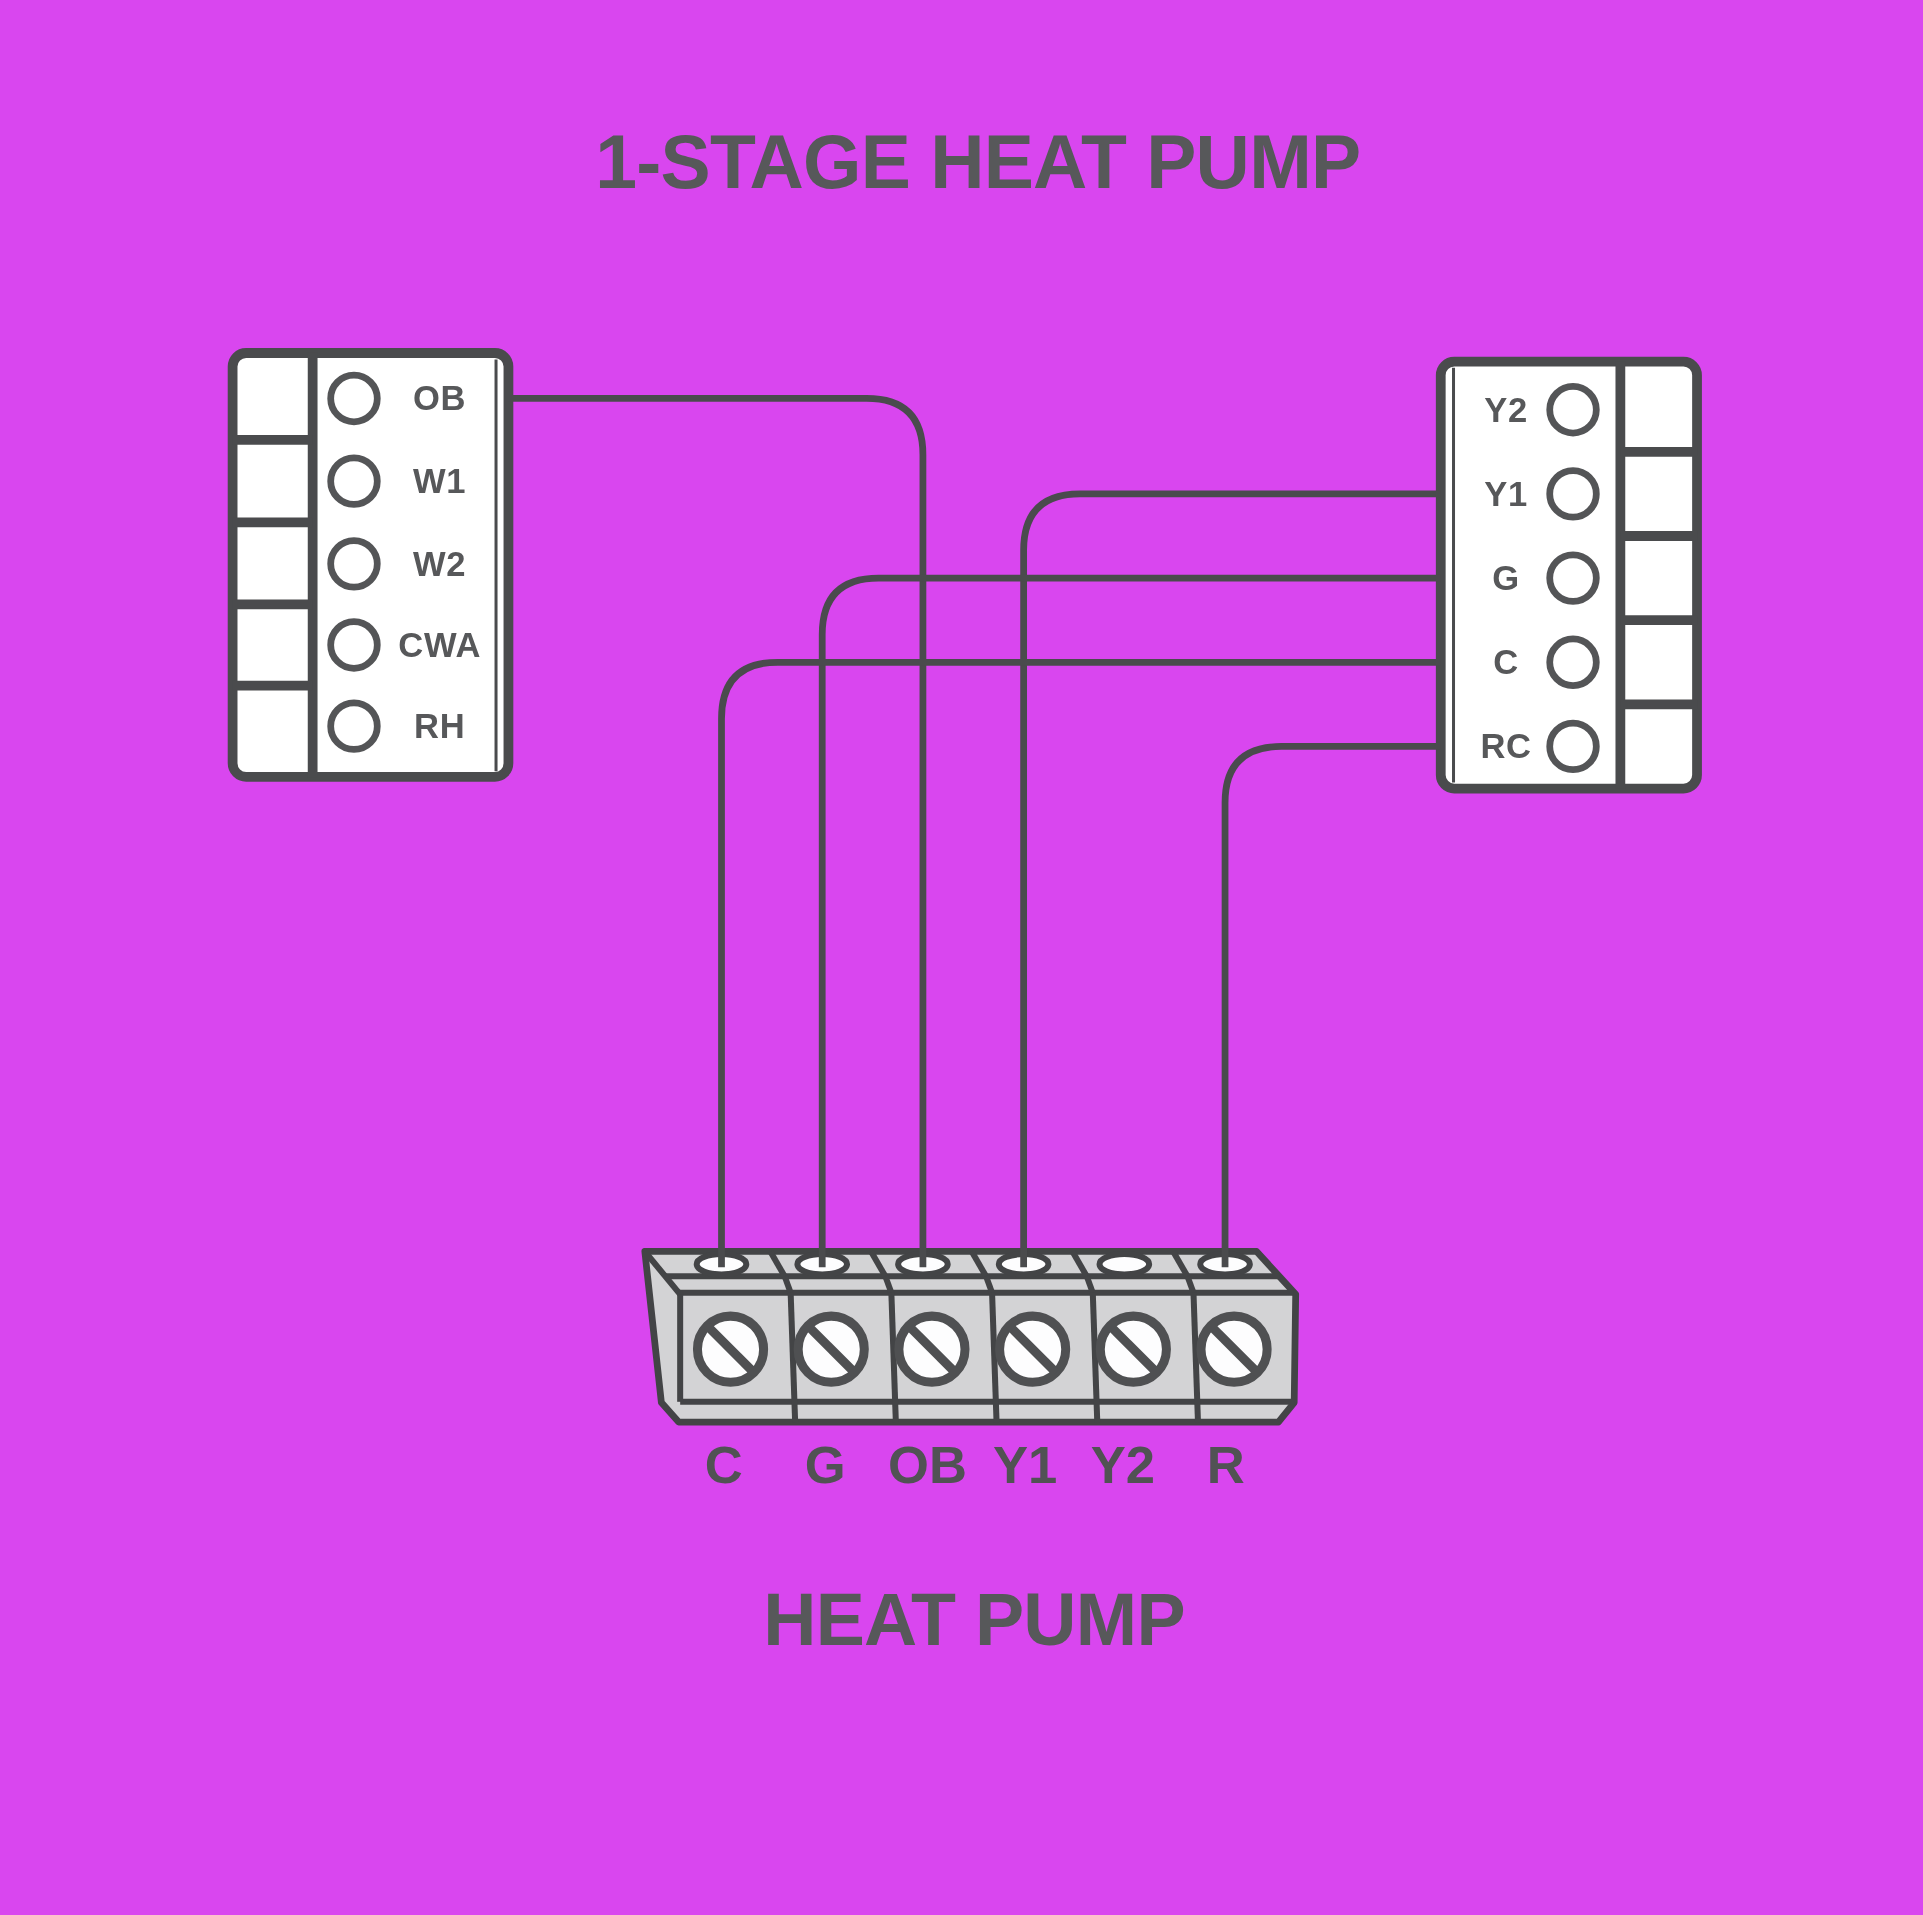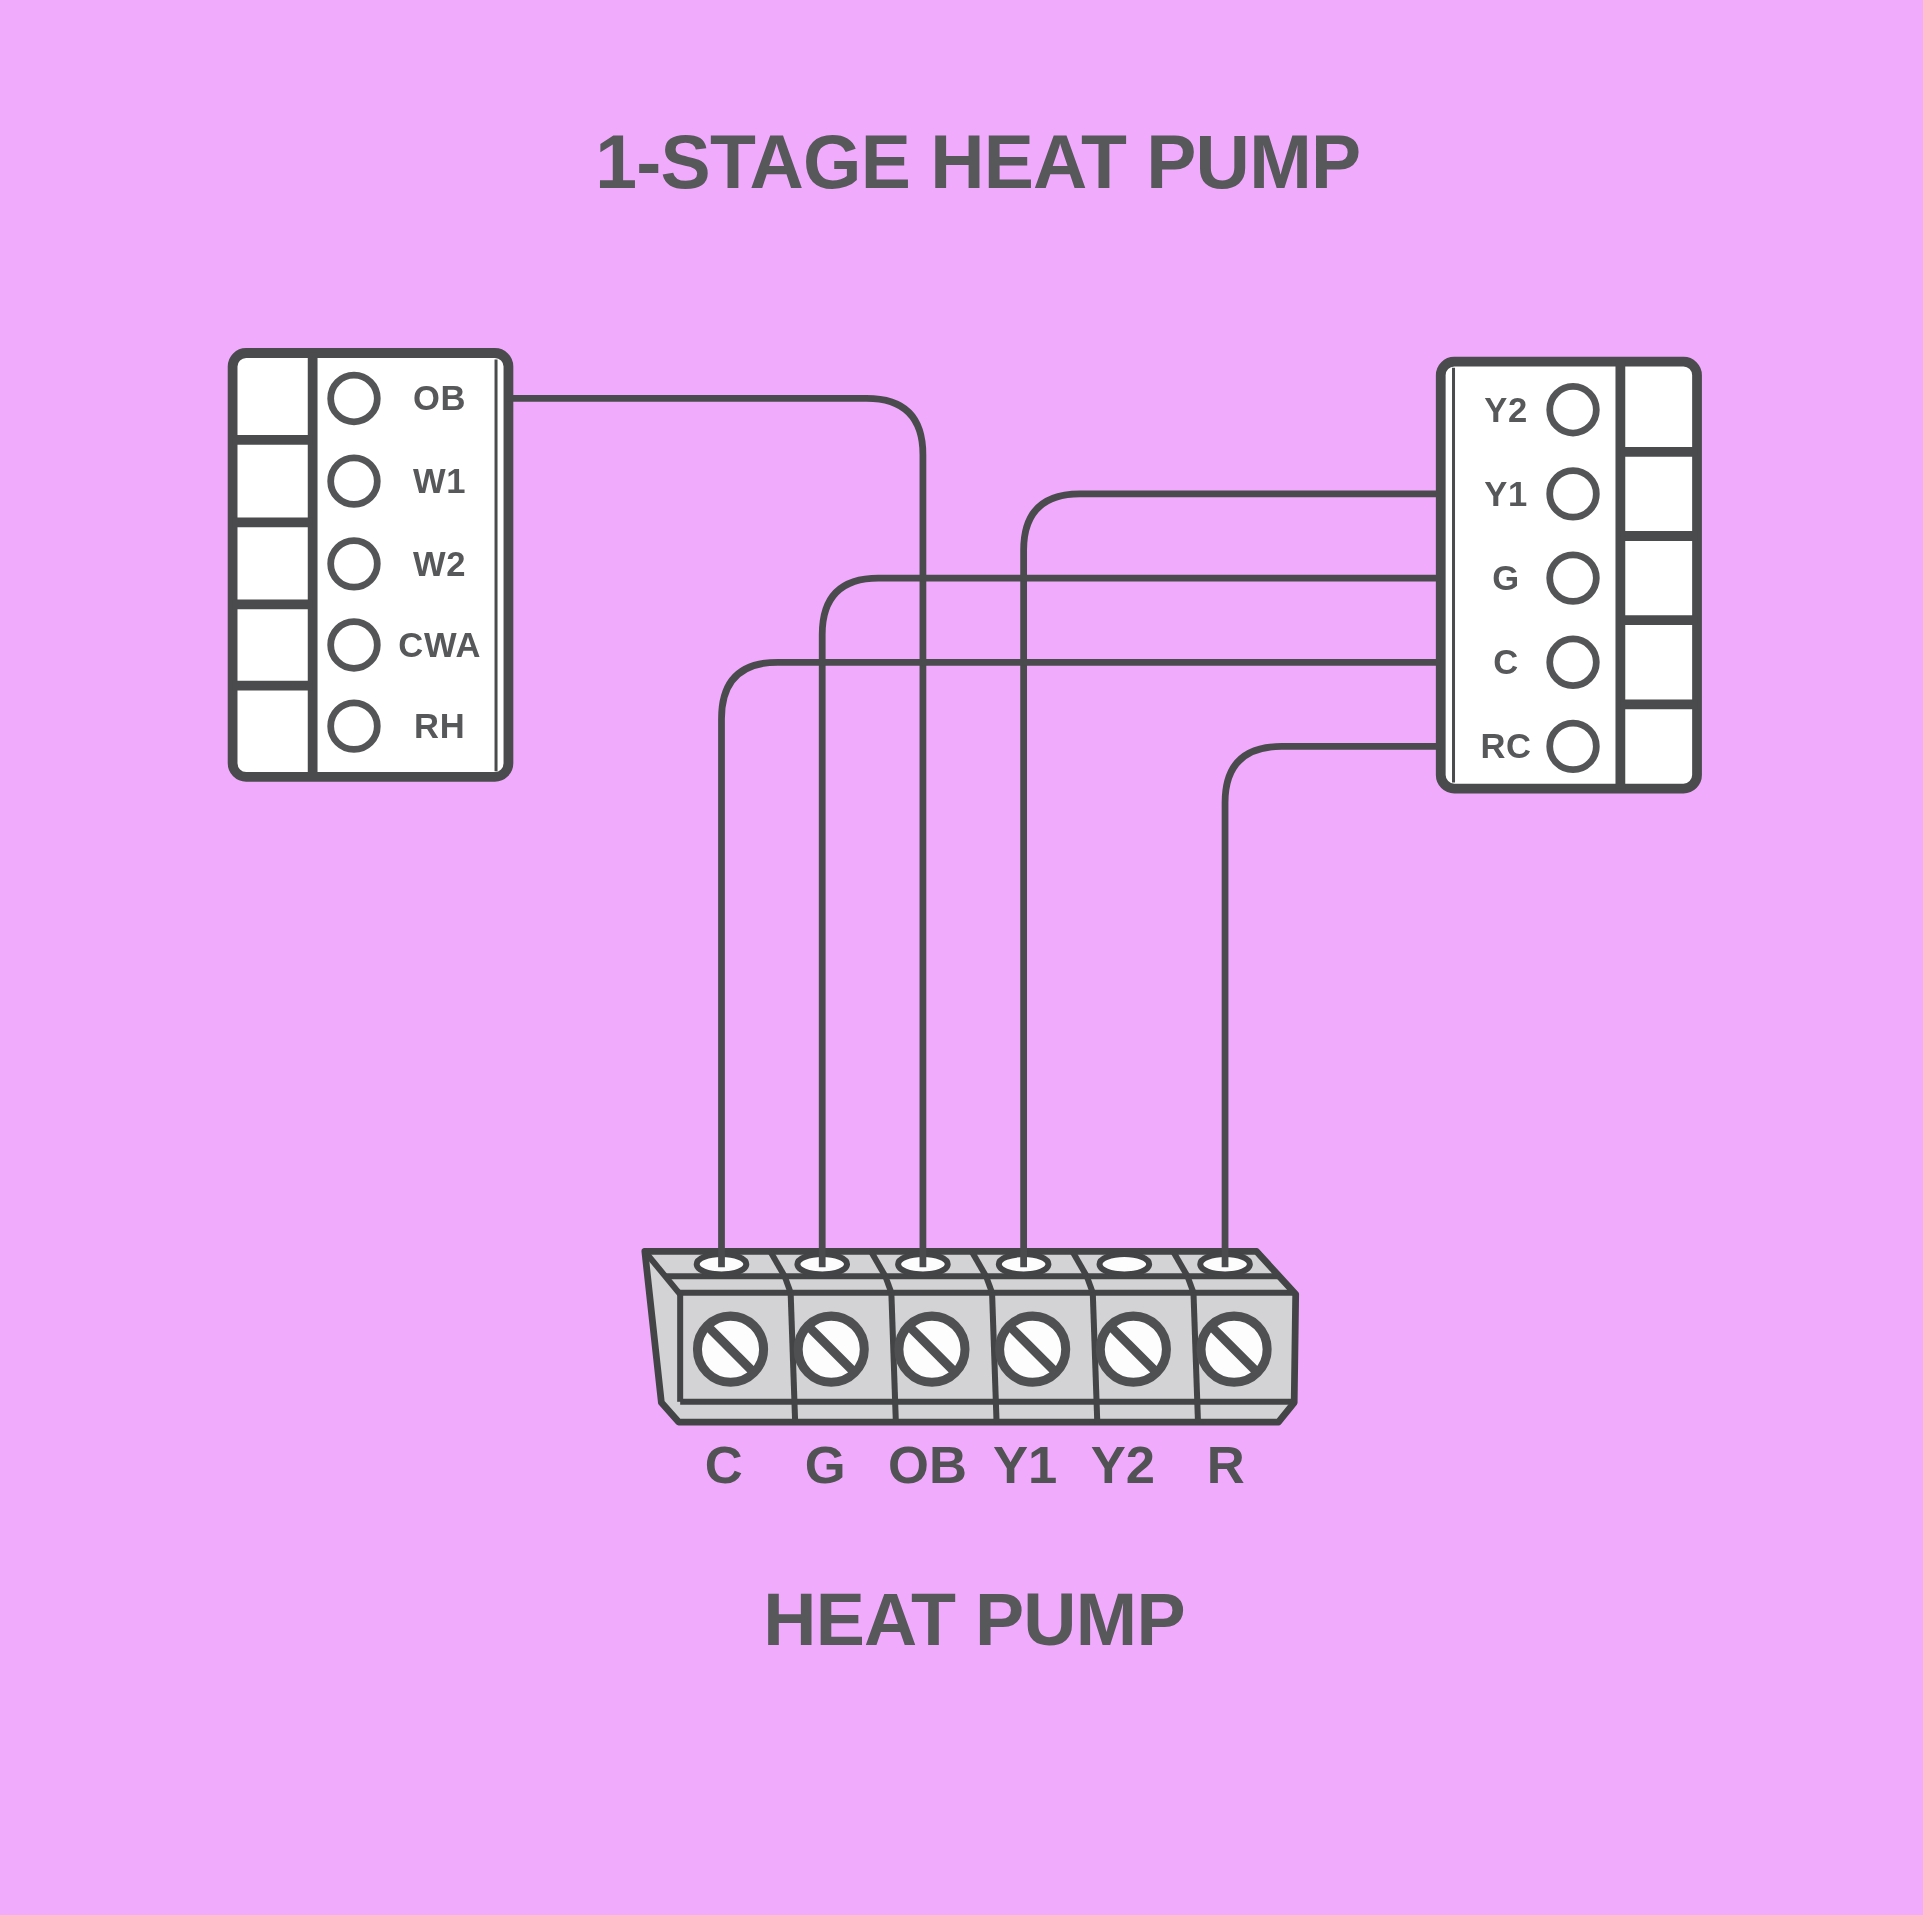--- a/index.html
+++ b/index.html
@@ -5,21 +5,21 @@
   html, body {
     margin: 0;
     padding: 0;
     background: #ffffff;
     font-family: "Liberation Sans", sans-serif;
   }
   .stage {
     position: relative;
     width: 1924px;
     height: 1916px;
-    background: #f0abfc;
+    background: #d946ef;
     overflow: hidden;
   }
   svg { position: absolute; left: 0; top: 0; }
 
   .title-text {
     font-family: "Liberation Sans", sans-serif;
     font-size: 100px;
     font-weight: 800;
     fill: #57585a;
     letter-spacing: -1px;

